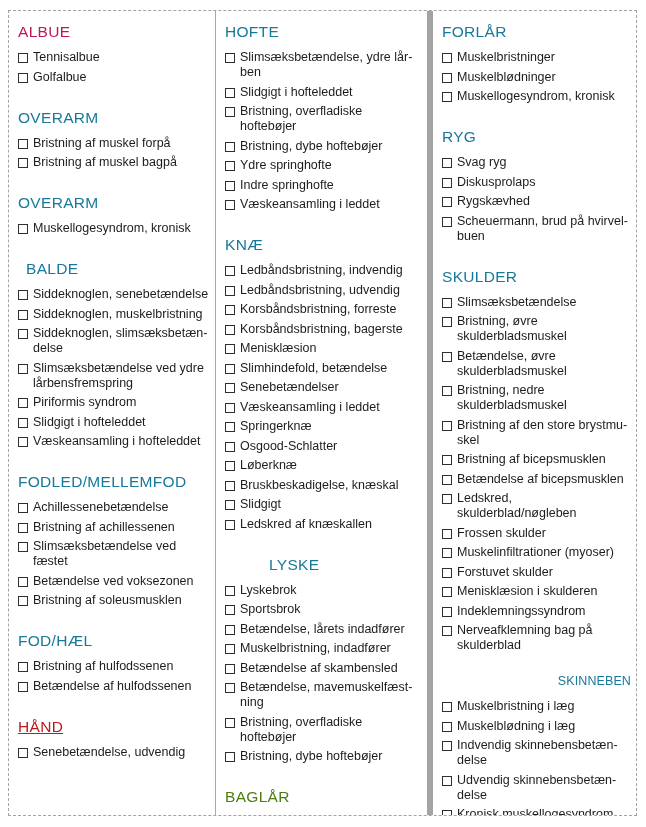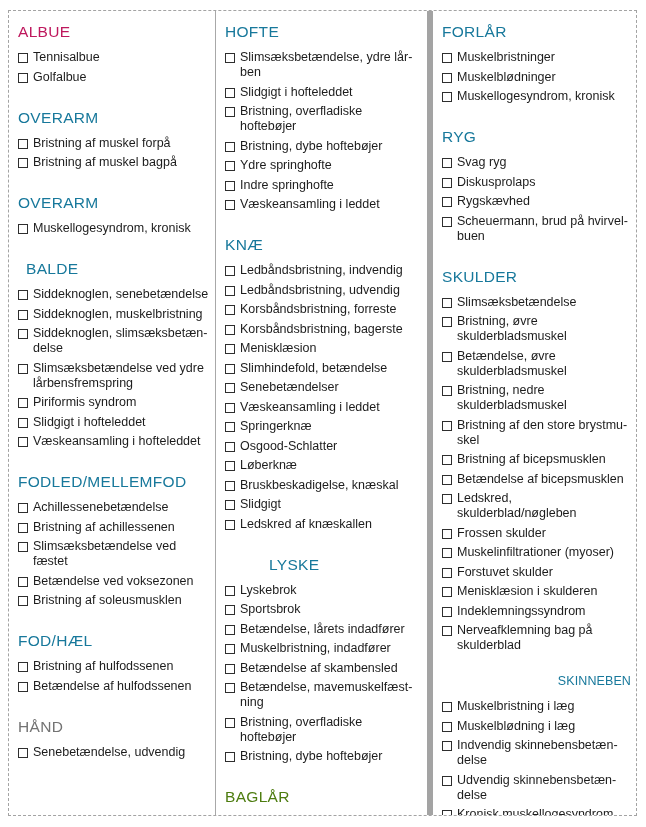--- a/index.html
+++ b/index.html
@@ -152,21 +152,21 @@
       </div>
       <div class="section-title" style="color: rgb(23, 120, 155);">FOD/HÆL</div>
       <div class="item">
         <span class="checkbox"></span>
         <span class="item-label">Bristning af hulfodssenen</span>
       </div>
       <div class="item">
         <span class="checkbox"></span>
         <span class="item-label">Betændelse af hulfodssenen</span>
       </div>
-      <div class="section-title" style="color: #737373;">HÅND</div>
+      <div class="section-title" style="color: #b91c1c; text-decoration: underline;">HÅND</div>
       <div class="item">
         <span class="checkbox"></span>
         <span class="item-label">Senebetændelse, udvendig</span>
       </div>
     </div>
   <div class="col col-2">
       <div class="section-title" style="color: rgb(23, 120, 155);">HOFTE</div>
       <div class="item">
         <span class="checkbox"></span>
         <span class="item-label">Slimsæksbetændelse, ydre lår­ben</span>

